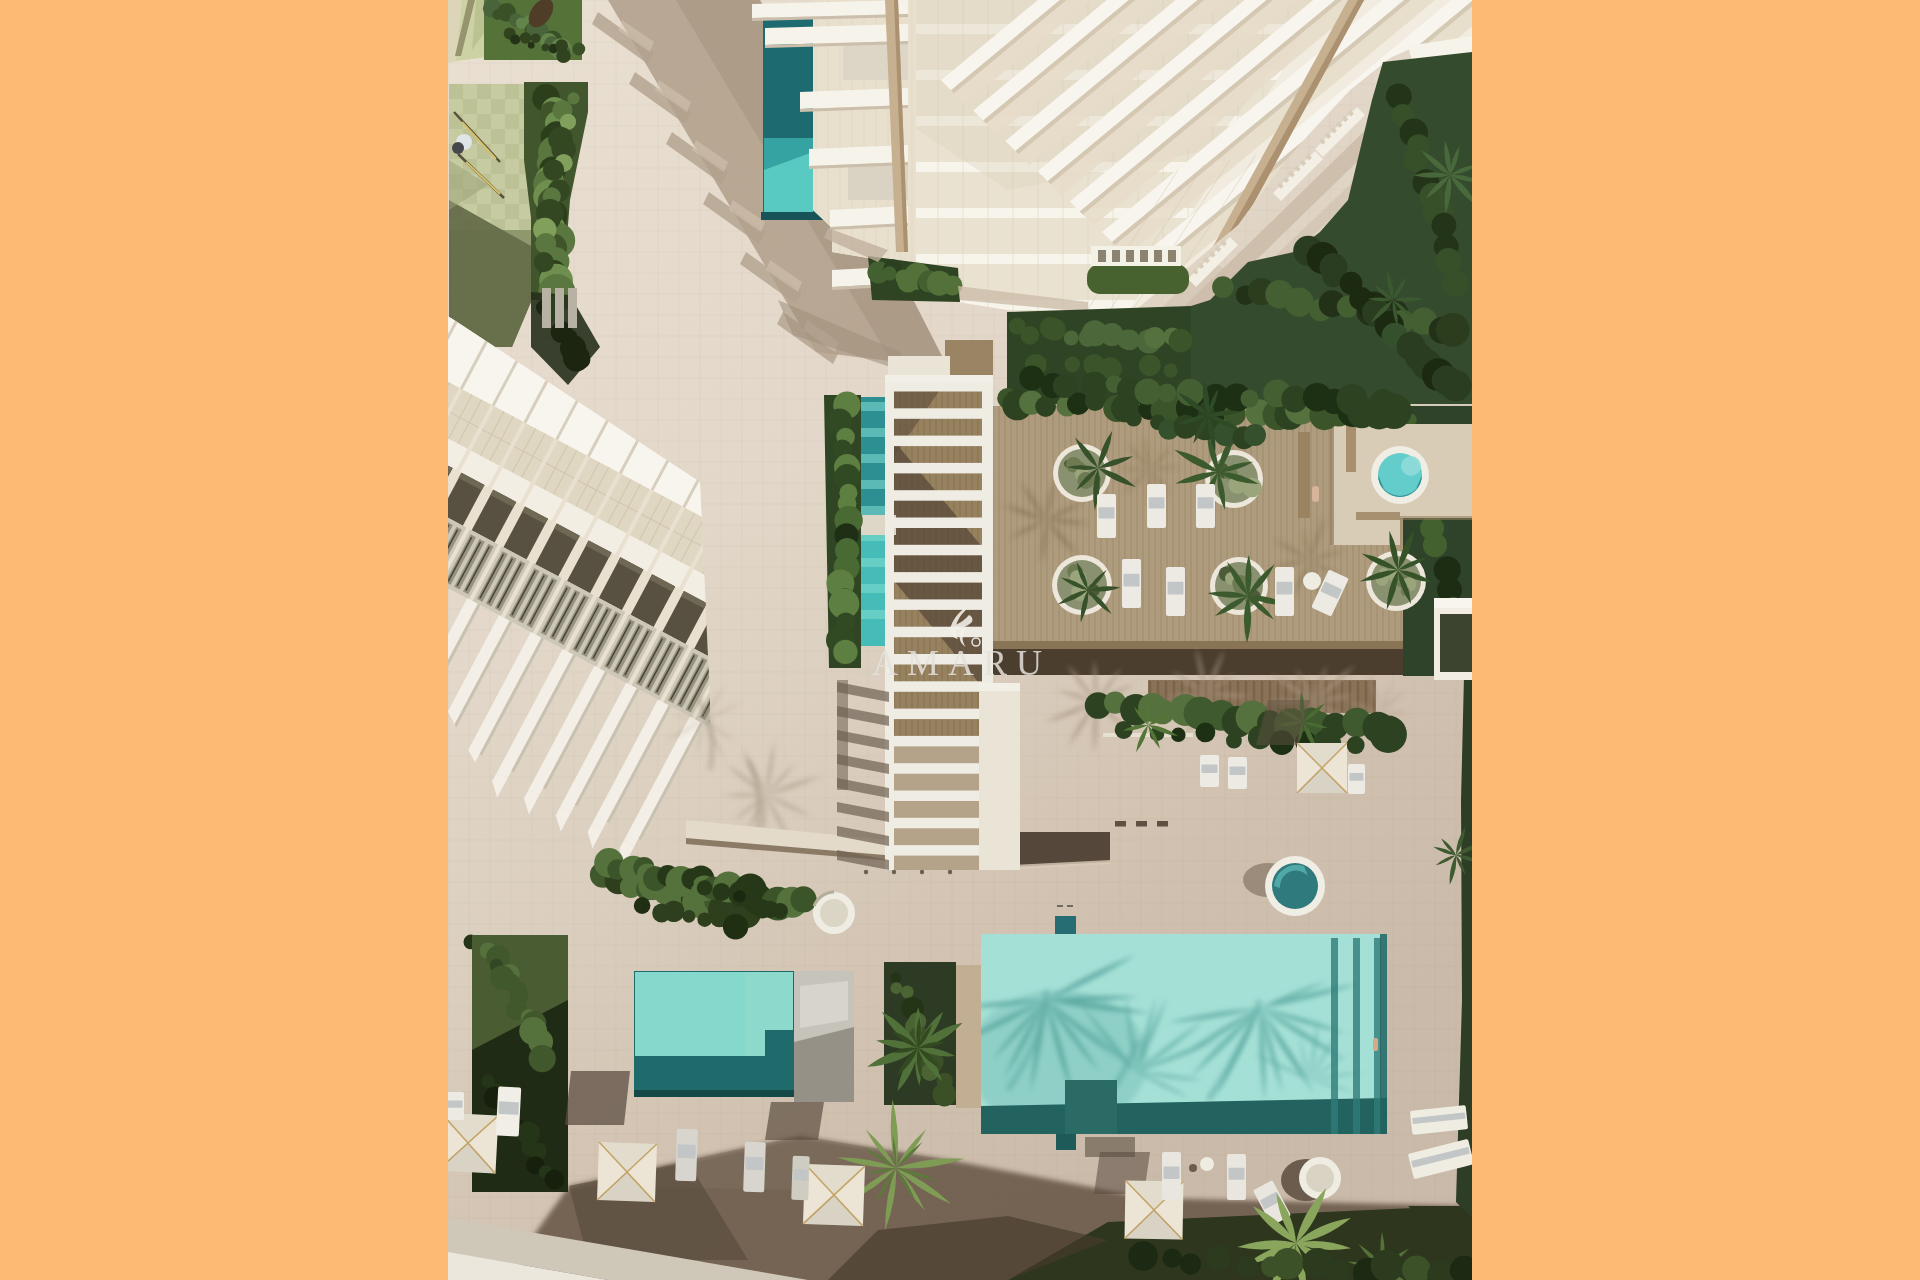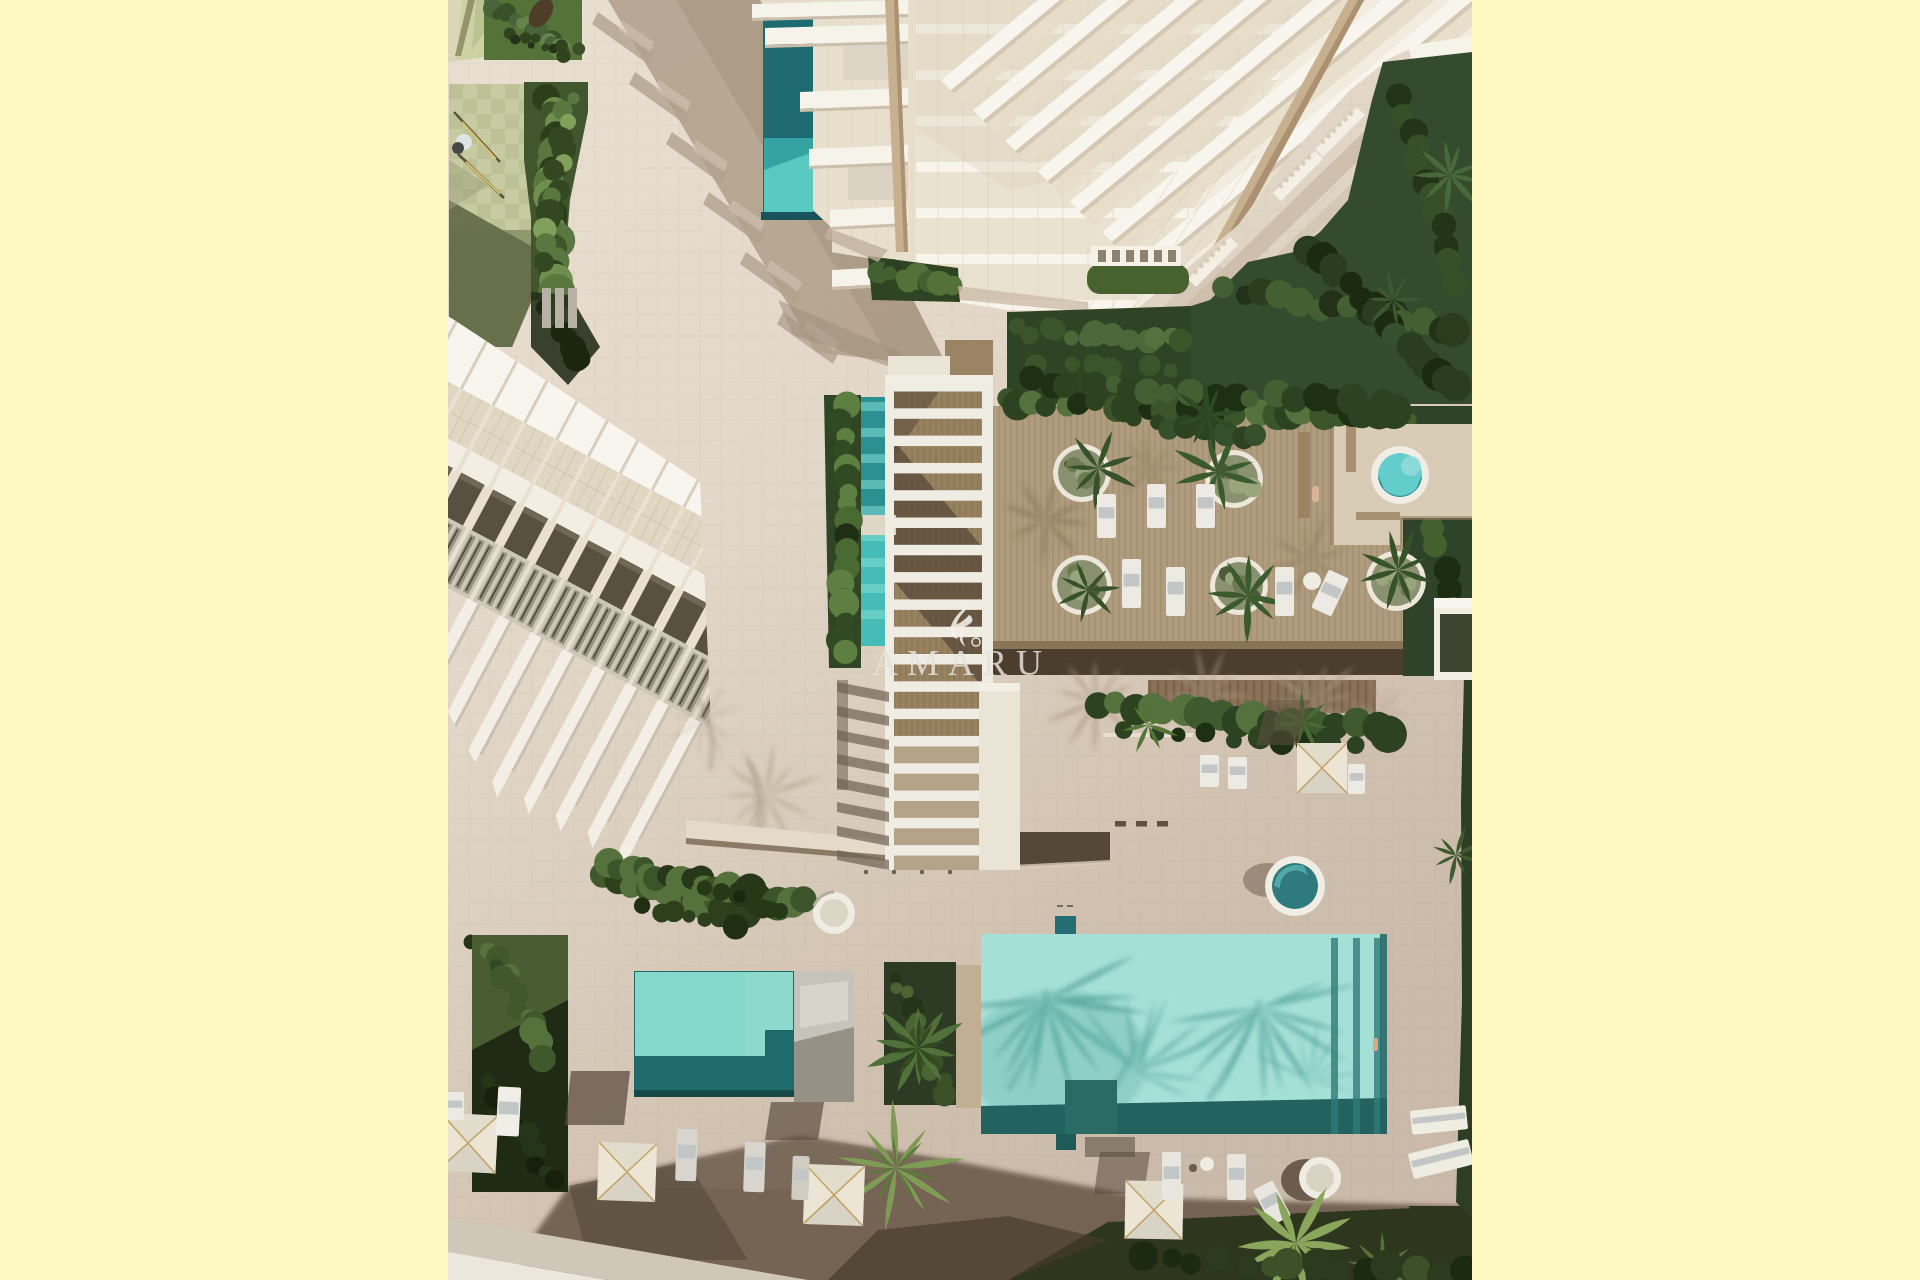--- a/index.html
+++ b/index.html
@@ -1,18 +1,18 @@
 <!DOCTYPE html>
 <html><head>
 <meta charset="utf-8">
 <title>Aerial resort view</title>
 <style>
   html,body { margin:0; padding:0; background:#ffffff; width:1920px; height:1280px;
               font-family:"Liberation Sans", sans-serif; overflow:hidden; }
-  .stage { position:relative; width:1920px; height:1280px; background:#fef9c3; }
+  .stage { position:relative; width:1920px; height:1280px; background:#fdba74; }
   .photo { position:absolute; left:448px; top:0; width:1024px; height:1280px; }
 </style>
 </head>
 <body>
 <div class="stage">
 
 <div class="photo">
 <svg width="1024" height="1280" viewBox="0 0 1024 1280" xmlns="http://www.w3.org/2000/svg">
 
 <defs>

